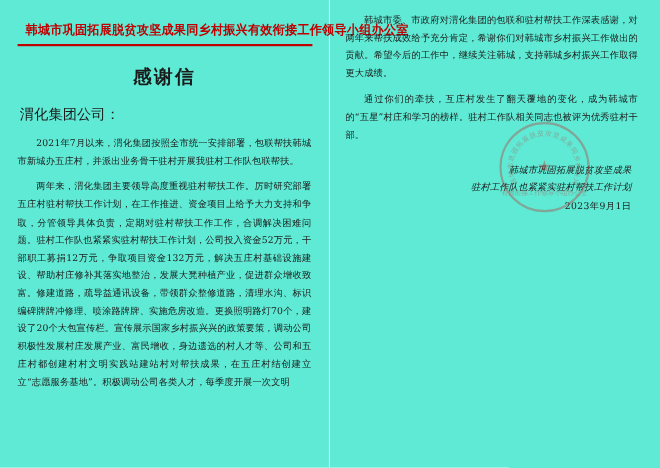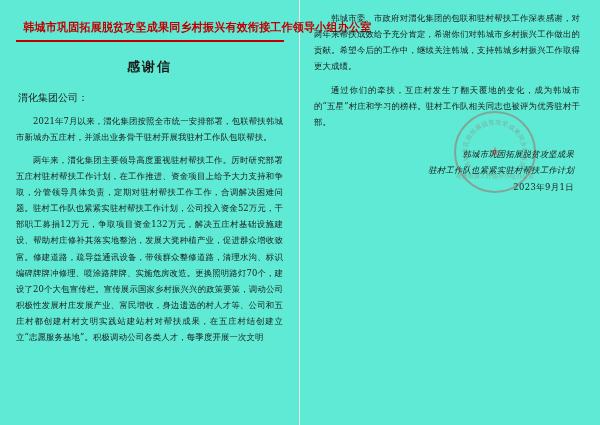--- a/index.html
+++ b/index.html
@@ -65,29 +65,29 @@
     width: 268px;
     height: 1.5px;
     background: #c00000;
   }
 
   
   .doc-title {
     text-align: center;
     font-family: "DejaVu Serif", serif;
     font-weight: bold;
-    font-size: 13px;
+    font-size: 17px;
     letter-spacing: 2px;
     margin: 16px 0 14px 0;
     color: #1a1a1a;
   }
 
   .salutation {
-    font-family: Liberation Serif, serif;
-    font-size: 10px;
+    font-family: Liberation Mono, monospace;
+    font-size: 13px;
     color: #1a1a1a;
     margin: 0 0 8px 2px;
     line-height: 1.5;
   }
 
   p.body-par {
     font-family: "DejaVu Serif", serif;
     font-size: 8.4px;
     color: #1a1a1a;
     line-height: 1.92;

